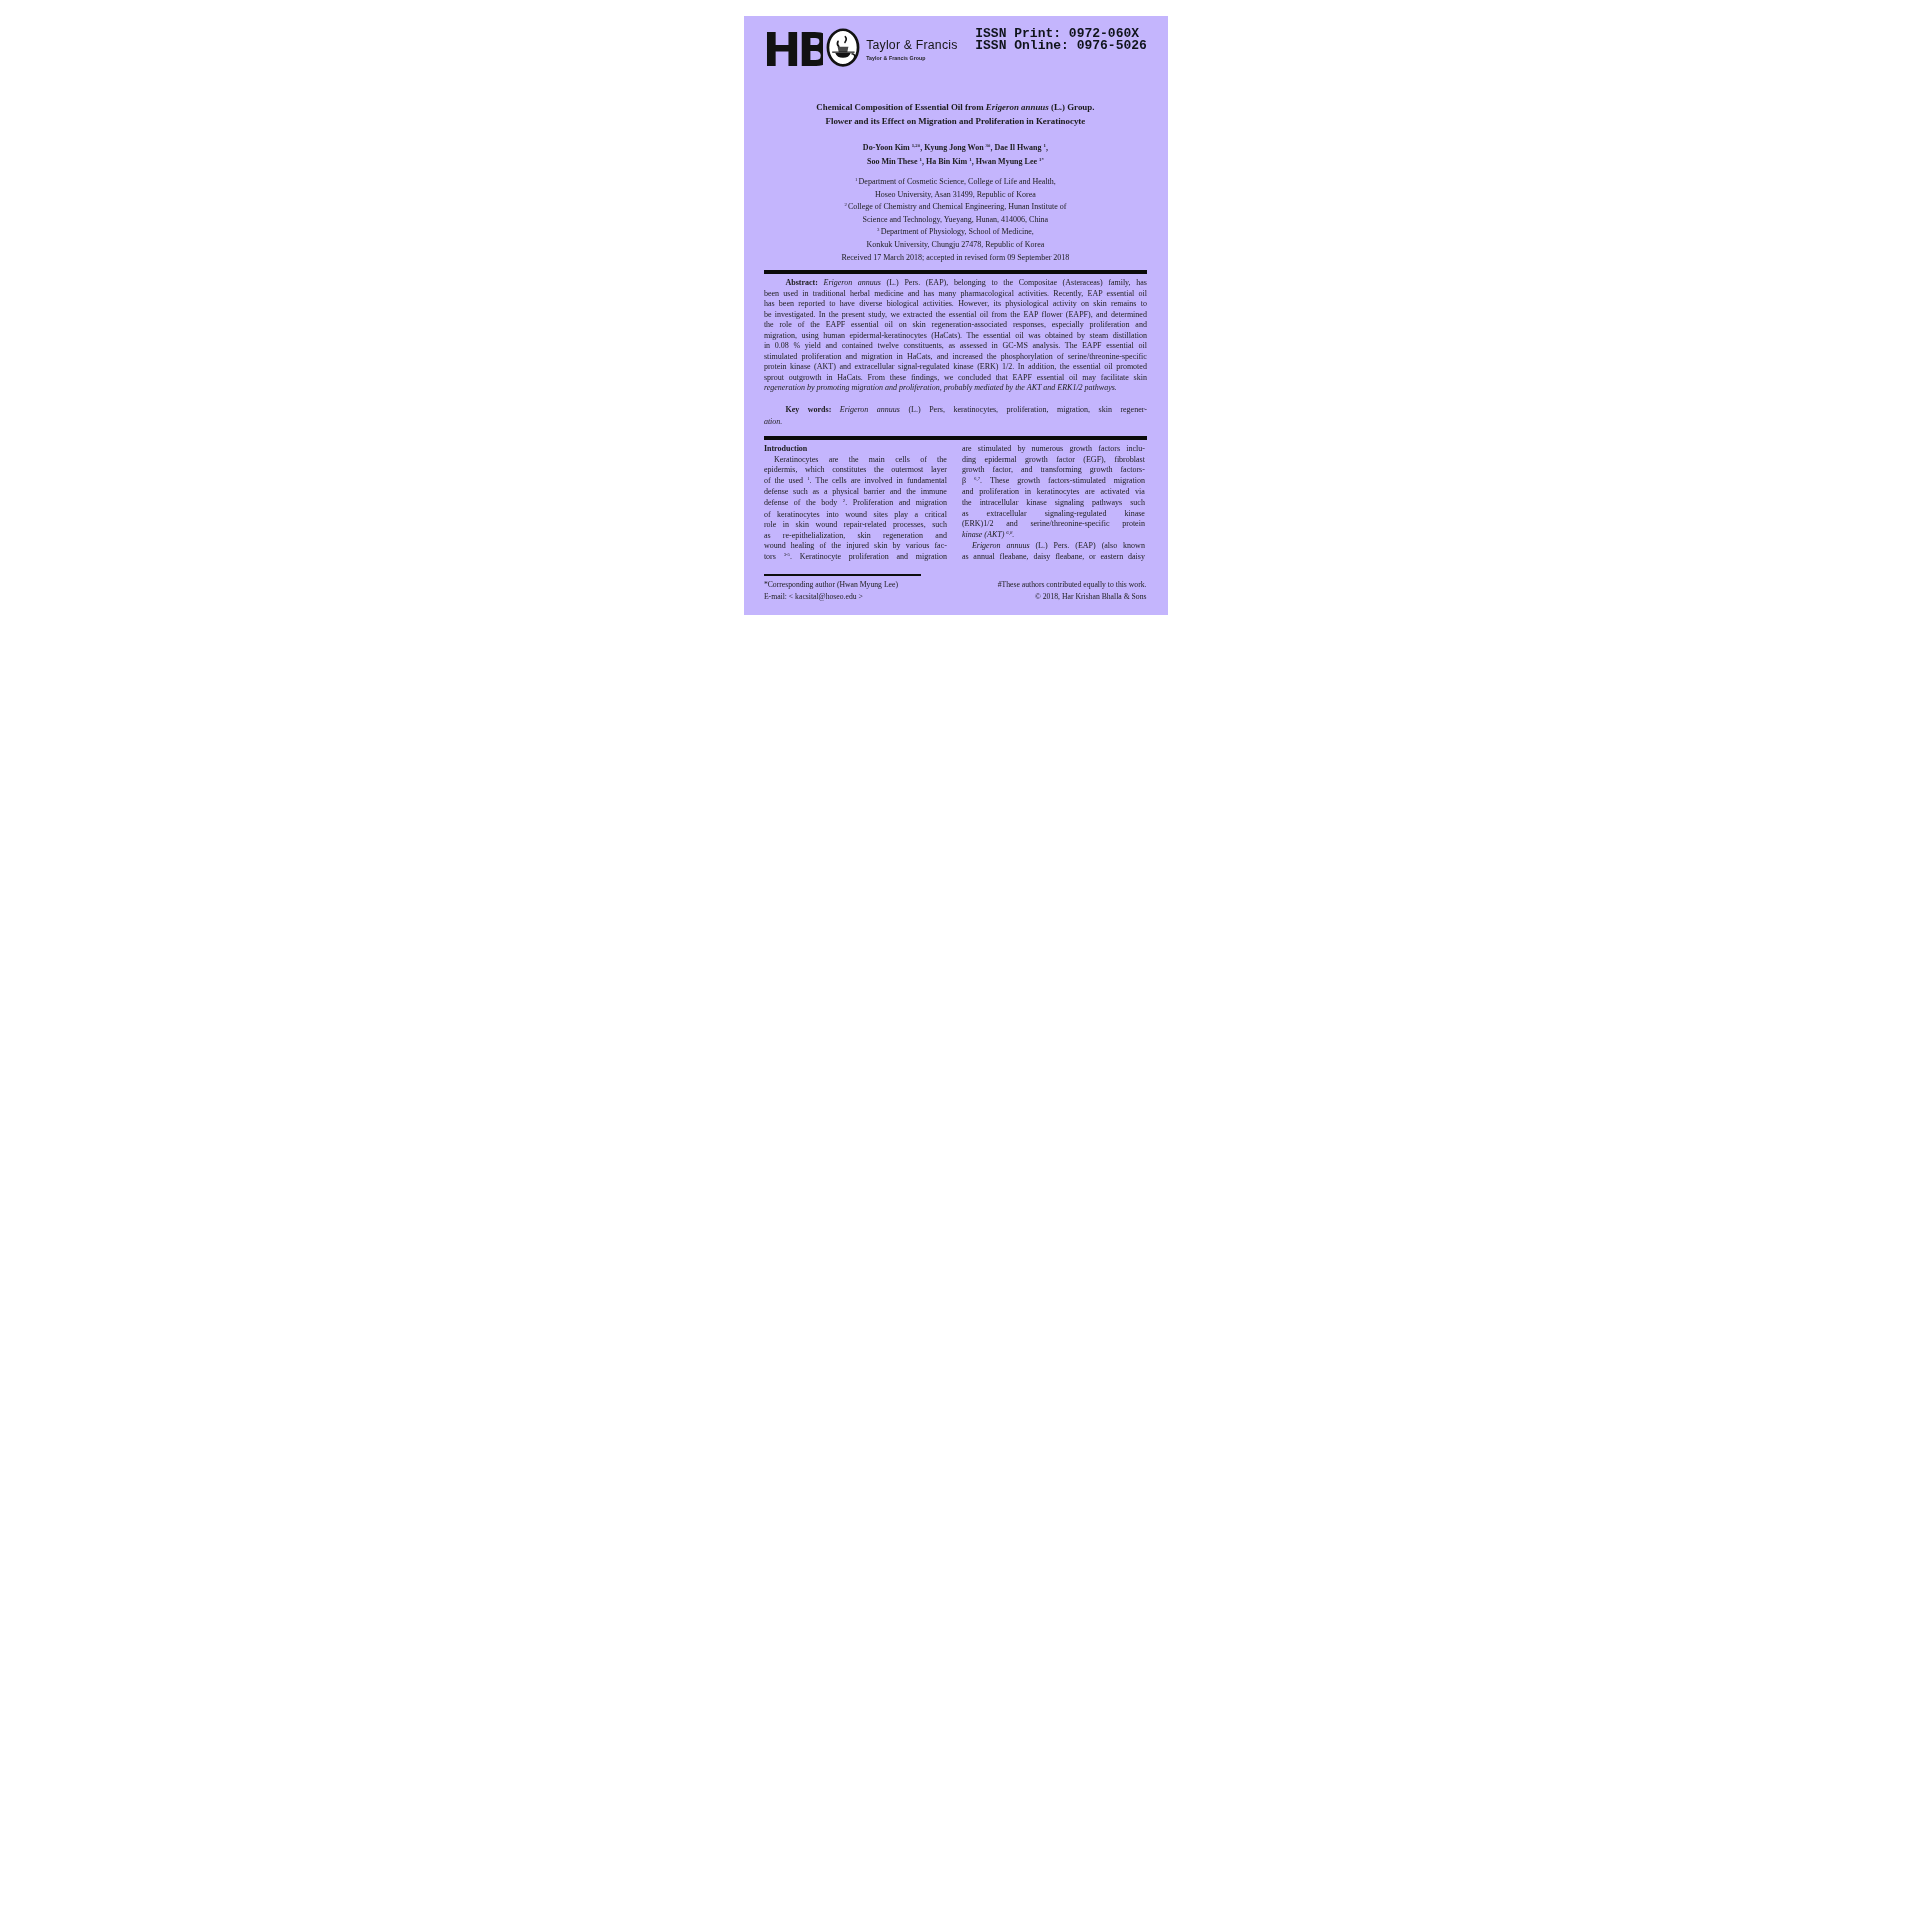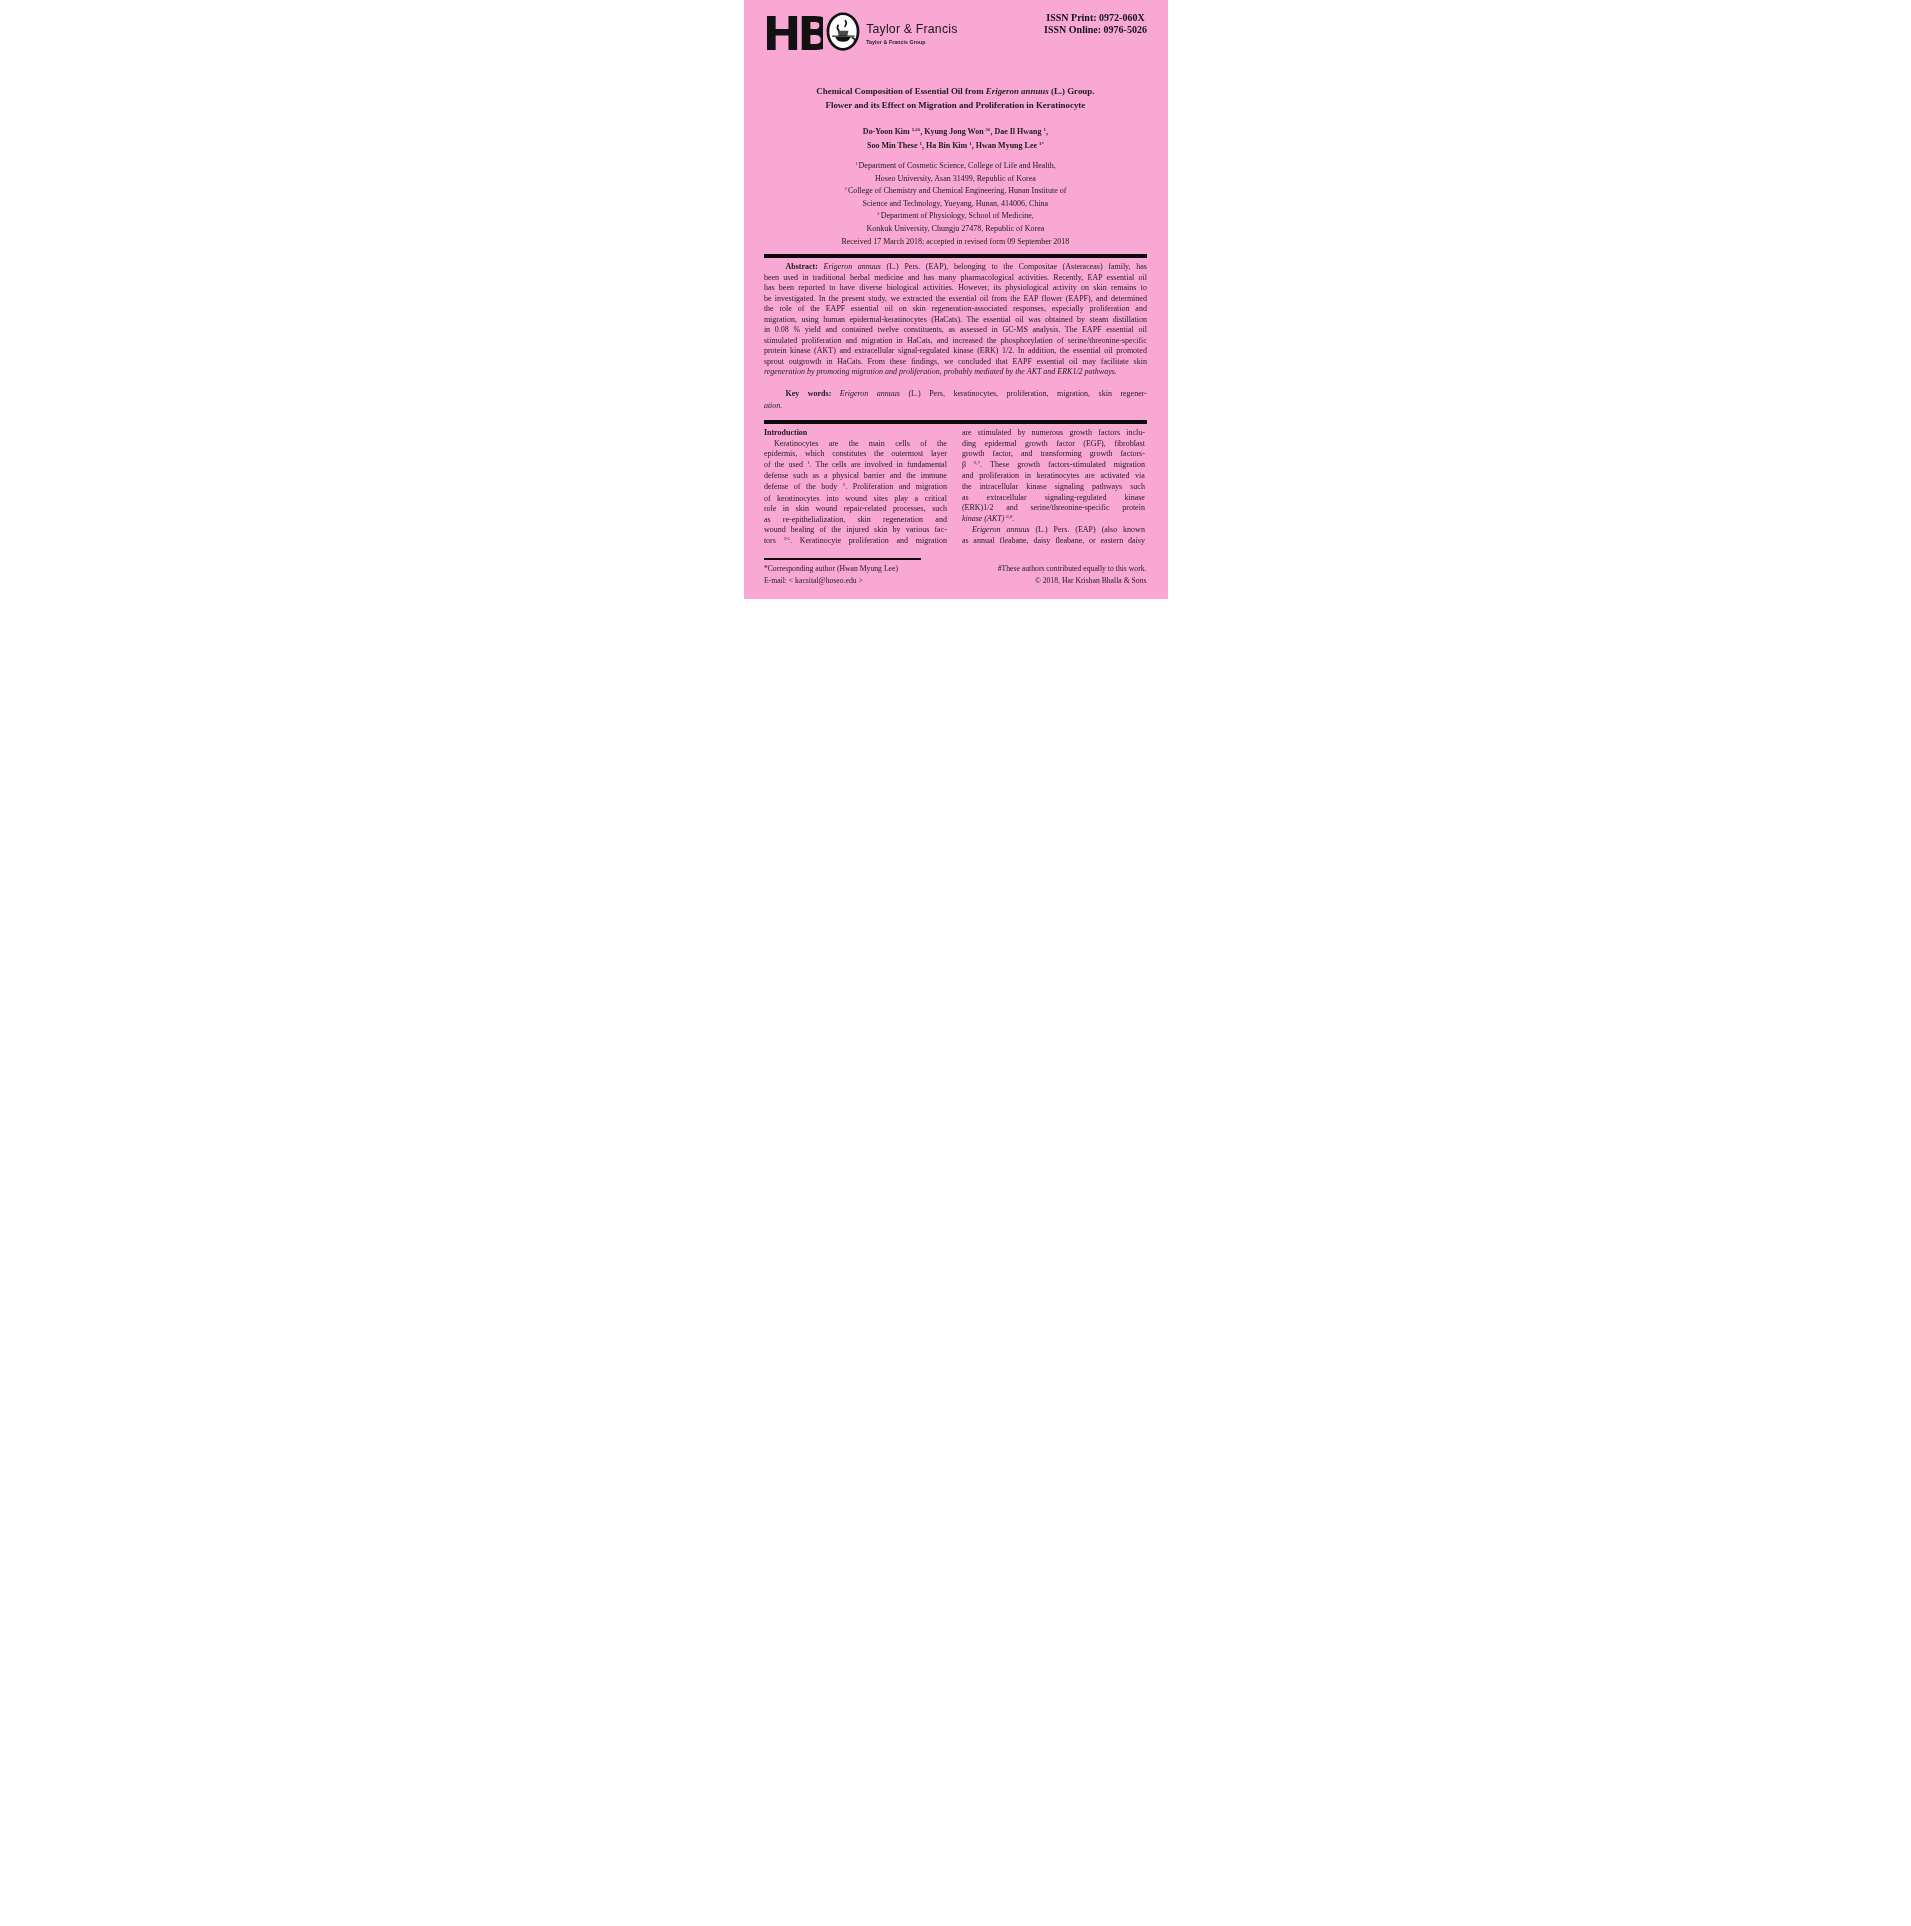--- a/index.html
+++ b/index.html
@@ -1,32 +1,32 @@
 <!DOCTYPE html>
 <html style="font-size:6.2px"><head>
 <meta charset="utf-8">
 <style>
   html,body{margin:0;padding:0;background:#ffffff;}
   .page{
-    position:relative;width:424px;height:599px;margin:0 auto;
-    background:#f9a8d4;color:#1c1c1c;
+    position:relative;width:424px;height:599px;margin:16px auto;
+    background:#c4b5fd;color:#1c1c1c;
     font-family:"Liberation Serif", serif;overflow:hidden;
   }
   
   .header{position:absolute;top:11.6px;left:20.4px;width:383px;height:62px;}
   .logo-row{display:flex;align-items:flex-start;}
   .hb-svg{width:59px;height:40px;flex:0 0 auto;}
   .cup-svg{width:34px;height:39px;margin-left:3.1px;flex:0 0 auto;}
   .brand-wrap{margin-left:6.2px;padding-top:10px;font-family:"Liberation Sans",sans-serif;}
   .brand{font-size:12.3px;color:#161616;letter-spacing:0.2px;}
   .brand-sub{font-size:5.2px;font-weight:bold;color:#222;margin-top:3.5px;letter-spacing:0.1px;}
   .issn{
-    position:absolute;right:0;top:0.8px;text-align:center;
-    font-family:Liberation Serif, serif;font-weight:bold;
-    font-size:10px;line-height:11.2px;color:#10141c;
+    position:absolute;right:0;top:0.8px;text-align:left;
+    font-family:Liberation Mono, monospace;font-weight:bold;
+    font-size:13px;line-height:11.2px;color:#10141c;
   }
   
   .center-block .line{text-align:center;}
   .title{position:absolute;top:85px;left:20.4px;width:383px;font-size:8.9px;font-weight:bold;line-height:13.5px;}
   .authors{position:absolute;top:126px;left:20.4px;width:383px;font-size:8px;font-weight:bold;line-height:12.7px;}
   .affils{position:absolute;top:160px;left:20.4px;width:383px;font-size:8px;line-height:12px;}
   .received{position:absolute;top:237px;left:20.4px;width:383px;text-align:center;font-size:8px;}
   
   .rule{position:absolute;left:20.4px;width:383px;height:3.9px;background:#0b0b0b;}
   .rule1{top:254px;}

